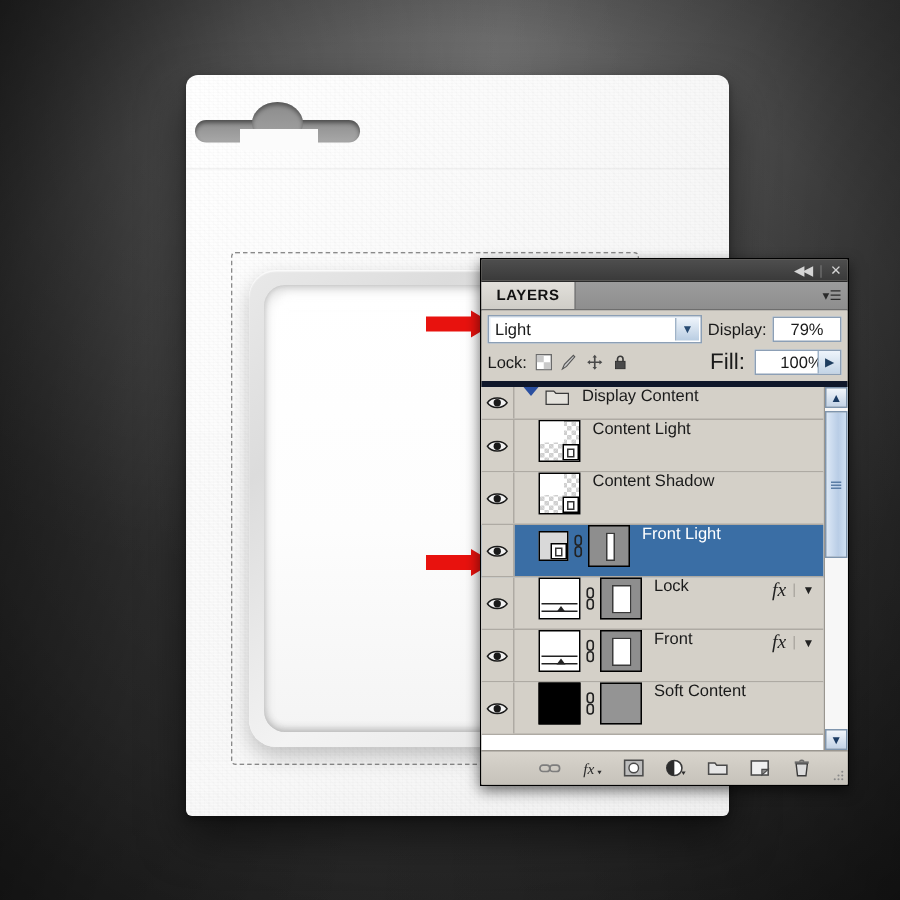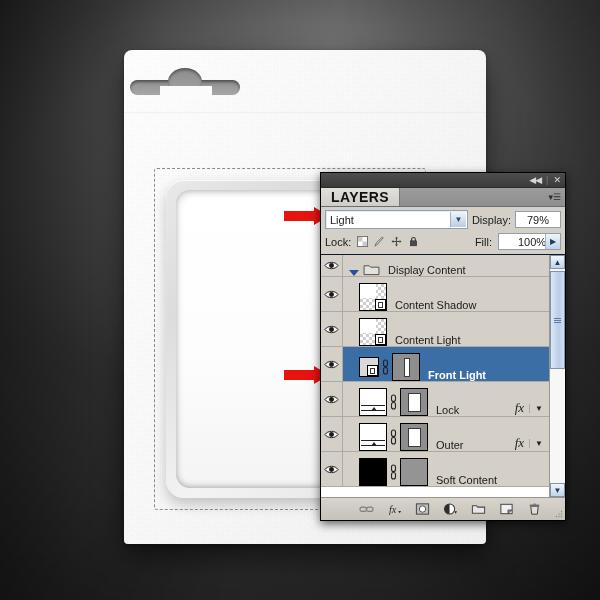--- a/index.html
+++ b/index.html
@@ -122,21 +122,21 @@
   .tb-btn{cursor:default;line-height:1;letter-spacing:-1px;}
   .tb-sep{color:#777;}
 
   .tabstrip{
     height:18px;background:linear-gradient(180deg,#9c9c9c,#8e8e8e);
     display:flex;align-items:stretch;border-bottom:1px solid #6e6e6e;
   }
   .tab{
     background:linear-gradient(180deg,#e2e0db,#cfcdc7);
     padding:0 10px;display:flex;align-items:center;
-    font-weight:bold;font-size:14px;letter-spacing:.4px;color:#111;
+    font-weight:bold;font-size:10px;letter-spacing:.4px;color:#111;
     border-right:1px solid #7a7a7a;
   }
   .tabstrip .spacer{flex:1;}
   .panel-menu{display:flex;align-items:center;padding:0 4px;font-size:9px;color:#2b2b2b;}
 
   .panel-body{background:#d4d0c8;padding:0;}
 
   .row-blend{
     display:flex;align-items:center;gap:4px;
     padding:3px 4px 2px 4px;
@@ -162,33 +162,33 @@
   .field.with-btn{width:56px;justify-content:center;padding-left:5px;position:relative;}
   .field .arrowbtn{
     position:absolute;right:0;top:0;bottom:0;width:14px;
     background:linear-gradient(180deg,#eef4fb,#c3d4e6);
     border-left:1px solid #9fb3c8;display:flex;align-items:center;justify-content:center;
     color:#1d3c5e;font-size:8px;
   }
 
   .row-lock{
     display:flex;align-items:center;gap:6px;padding:2px 4px 4px 4px;
-    border-bottom:1px solid #0f172a;
+    border-bottom:4px solid #0f172a;
   }
   .lock-label{font-size:11px;}
   .lock-icons{display:flex;align-items:center;gap:6px;}
   .licon{width:11px;height:11px;display:block;}
   .row-lock .spacer{flex:1;}
-  .fill-label{font-size:11px;padding-left:42px;}
+  .fill-label{font-size:15px;padding-left:42px;}
 
   
   .layers-wrap{display:flex;background:#fff;height:242px;}
   .layers-list{flex:1;overflow:hidden;}
   .lrow{
-    display:flex;align-items:flex-end;height:34px;
+    display:flex;align-items:flex-start;height:34px;
     background:#d4d0c8;border-bottom:1px solid #aeaaa3;
     position:relative;
   }
   .lrow.group{height:21px;}
   .lrow.selected{background:#3a6ea5;color:#fff;}
   .eye-cell{
     width:21px;height:100%;display:flex;align-items:center;justify-content:center;
     border-right:1px solid #aeaaa3;background:#d4d0c8;
   }
   .lrow.selected .eye-cell{background:#d4d0c8;}
@@ -223,21 +223,21 @@
   .thumb.mask{background:#8e8e8e;}
   .thumb.mask .mrect{position:absolute;left:7px;top:4px;width:13px;height:19px;background:#fff;border:1px solid #3a3a3a;box-sizing:border-box;}
   .thumb.mask .mbar{position:absolute;left:11px;top:4px;width:6px;height:19px;background:#fff;border:1px solid #3a3a3a;box-sizing:border-box;}
   .thumb.grad .g1{position:absolute;left:1px;top:1px;right:1px;height:15px;background:#fff;}
   .thumb.grad .g2{position:absolute;left:1px;bottom:4px;right:1px;height:4px;background:#fff;border-top:1px solid #222;border-bottom:1px solid #222;}
   .thumb.grad .g3{position:absolute;left:11px;bottom:4px;width:0;height:0;border-left:3px solid transparent;border-right:3px solid transparent;border-bottom:4px solid #222;}
   .thumb.black{background:#000;}
   .thumb.gray{background:#949494;}
   .link{width:9px;height:16px;display:block;flex:none;}
   .lname{padding-left:8px;font-size:11px;white-space:nowrap;}
-  .lrow.selected .lname{font-weight:bold;color:#fff;}
+  .lrow.selected .lname{font-weight:normal;color:#fff;}
   .lrow .spacer{flex:1;}
   .fx-cell{
     display:flex;align-items:center;gap:5px;padding-right:6px;
     font-style:italic;font-family:"Liberation Serif",serif;font-size:13px;color:#222;
   }
   .fx-caret{font-style:normal;font-size:8px;font-family:"Liberation Sans",sans-serif;
             border-left:1px solid #aeaaa3;padding-left:5px;height:100%;display:flex;align-items:center;}
   .disc-tri{
     width:0;height:0;border-left:5px solid transparent;border-right:5px solid transparent;
     border-top:6px solid #2a4fa0;margin-left:6px;flex:none;
@@ -385,37 +385,37 @@
                 <path d="M1 5.5 C4 1 12 1 15 5.5 C12 10 4 10 1 5.5 Z" fill="#f2f2f2" stroke="#1a1a1a" stroke-width="1"></path>
                 <circle cx="8" cy="5.5" r="2.6" fill="#1a1a1a"></circle>
               </svg>
             </div>
             <div class="thumbs" style="padding-left:16px;">
               <div class="thumb checker">
                 <div class="shape"></div>
                 <div class="so-badge"></div>
               </div>
             </div>
-            <span class="lname">Content Shadow</span>
+            <span class="lname">Content Light</span>
           </div>
 
           <div class="lrow">
             <div class="eye-cell">
               <svg class="eye" viewBox="0 0 16 11">
                 <path d="M1 5.5 C4 1 12 1 15 5.5 C12 10 4 10 1 5.5 Z" fill="#f2f2f2" stroke="#1a1a1a" stroke-width="1"></path>
                 <circle cx="8" cy="5.5" r="2.6" fill="#1a1a1a"></circle>
               </svg>
             </div>
             <div class="thumbs" style="padding-left:16px;">
               <div class="thumb checker">
                 <div class="shape"></div>
                 <div class="so-badge"></div>
               </div>
             </div>
-            <span class="lname">Content Light</span>
+            <span class="lname">Content Shadow</span>
           </div>
 
           <div class="lrow selected">
             <div class="eye-cell">
               <svg class="eye" viewBox="0 0 16 11">
                 <path d="M1 5.5 C4 1 12 1 15 5.5 C12 10 4 10 1 5.5 Z" fill="#f2f2f2" stroke="#1a1a1a" stroke-width="1"></path>
                 <circle cx="8" cy="5.5" r="2.6" fill="#1a1a1a"></circle>
               </svg>
             </div>
             <div class="thumbs" style="padding-left:16px;">
@@ -476,21 +476,21 @@
                 <div class="g3"></div>
               </div>
               <svg class="link" viewBox="0 0 9 16">
                 <rect x="2.5" y="1" width="4" height="6.5" rx="2" fill="none" stroke="#222" stroke-width="1.1"></rect>
                 <rect x="2.5" y="8.5" width="4" height="6.5" rx="2" fill="none" stroke="#222" stroke-width="1.1"></rect>
               </svg>
               <div class="thumb mask">
                 <div class="mrect"></div>
               </div>
             </div>
-            <span class="lname">Outer</span>
+            <span class="lname">Front</span>
             <div class="spacer"></div>
             <div class="fx-cell">
               <span>fx</span>
               <span class="fx-caret">▼</span>
             </div>
           </div>
 
           <div class="lrow">
             <div class="eye-cell">
               <svg class="eye" viewBox="0 0 16 11">

